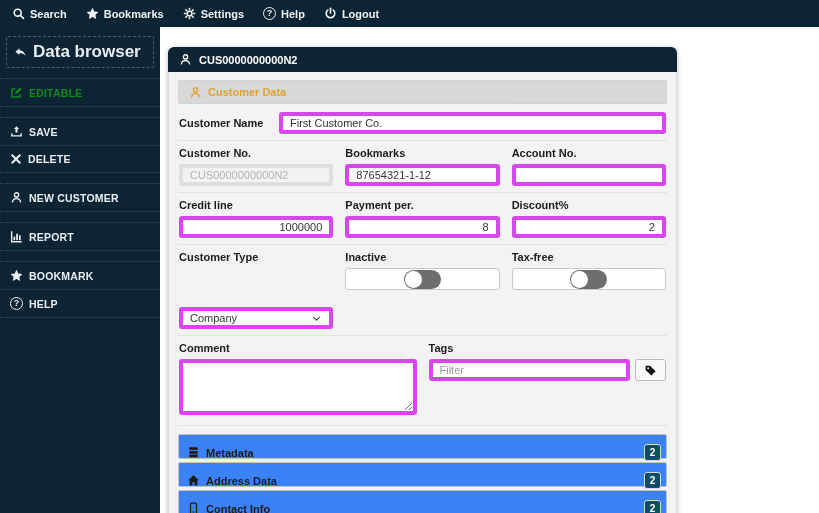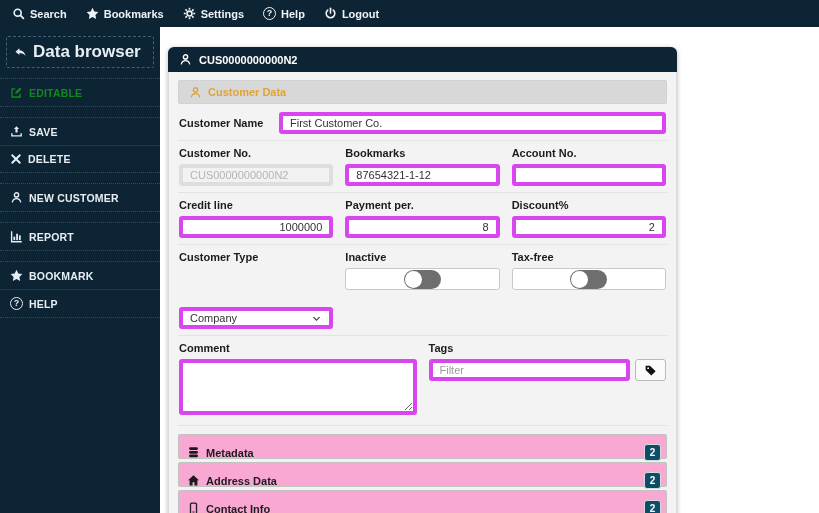--- a/index.html
+++ b/index.html
@@ -120,21 +120,21 @@
   .tags-row input { flex:1; }
   .tag-btn {
     width:31px; height:22px; flex:none;
     border:1px solid #b9b9b9; border-radius:3px; background:#fafafa;
     display:flex; align-items:center; justify-content:center; cursor:pointer;
     color:#111;
   }
 
   .accordions { margin-top:8px; }
   .acc {
-    height:25px; background:#f9a8d4; border:1px solid #c2c2c2; border-radius:2px;
+    height:25px; background:#3b82f6; border:1px solid #c2c2c2; border-radius:2px;
     margin-bottom:3px; display:flex; align-items:center; gap:6px;
     padding:12px 5px 0 8px; cursor:pointer;
   }
   .acc:last-child { margin-bottom:0; }
   .acc-label { flex:1; font-size:11px; font-weight:bold; color:#1c1c1c; }
   .acc-icon { color:#1c1c1c; }
   .badge {
     min-width:17px; height:17px; padding:0 3px;
     background:#0d4d68; border:1px solid #d9d9d9; border-radius:3px;
     color:#fff; font-size:10px; font-weight:bold;

